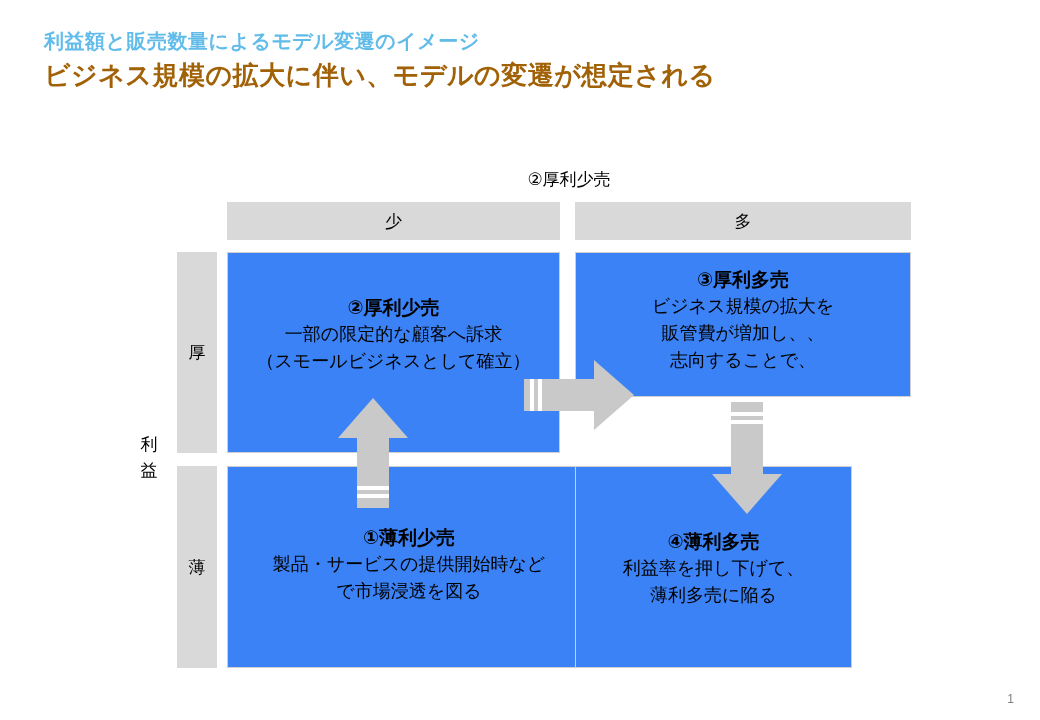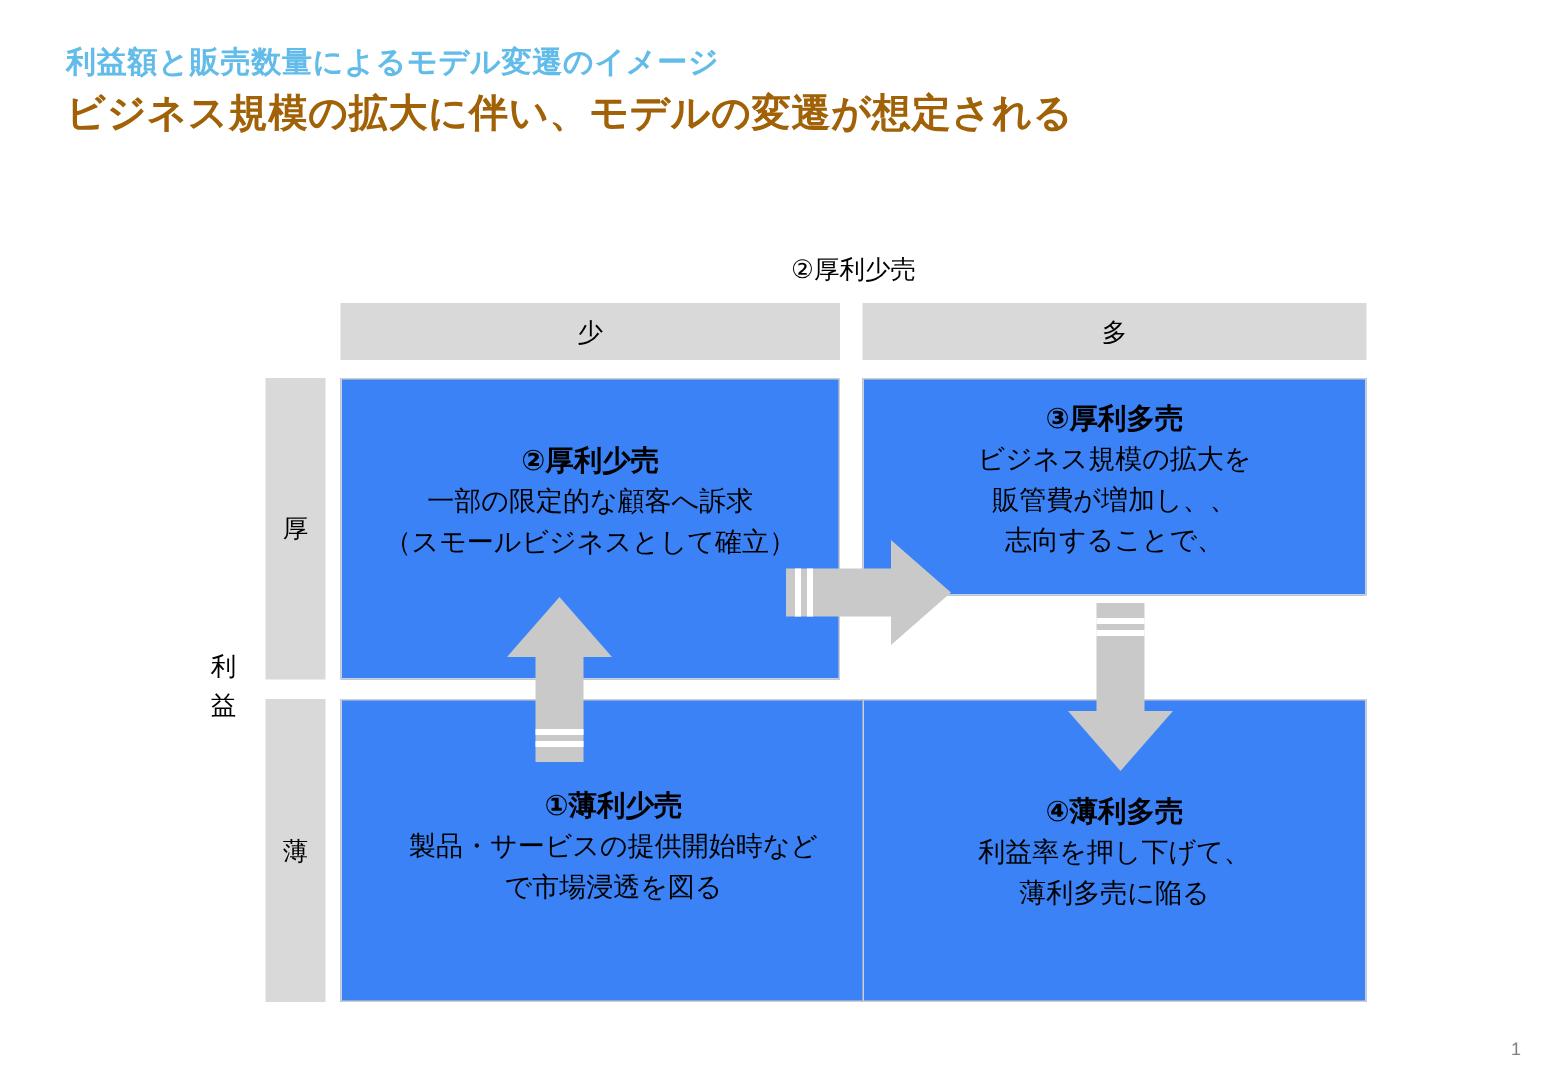--- a/index.html
+++ b/index.html
@@ -98,21 +98,21 @@
     box-sizing: border-box;
     display: flex;
     flex-direction: column;
     align-items: center;
     justify-content: center;
     text-align: center;
   }
   #cell-q2 { left: 227px; top: 252px; width: 333px; height: 201px; }
   #cell-q3 { left: 575px; top: 252px; width: 336px; height: 145px; }
   #cell-q1 { left: 227px; top: 466px; width: 364px; height: 202px; }
-  #cell-q4 { left: 575px; top: 466px; width: 336px; height: 202px; }
+  #cell-q4 { left: 575px; top: 466px; width: 277px; height: 202px; }
 
   .cell-inner {
     position: relative;
     z-index: 3;
   }
   .cell-title {
     font-size: 19px;
     font-weight: bold;
     line-height: 27px;
     color: #000000;

